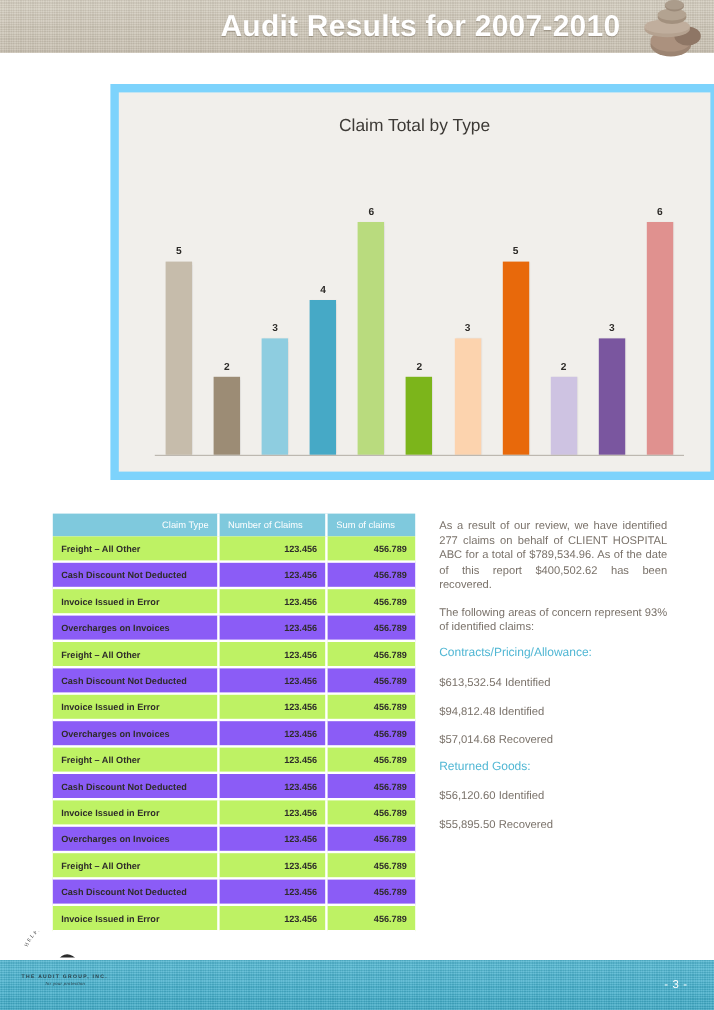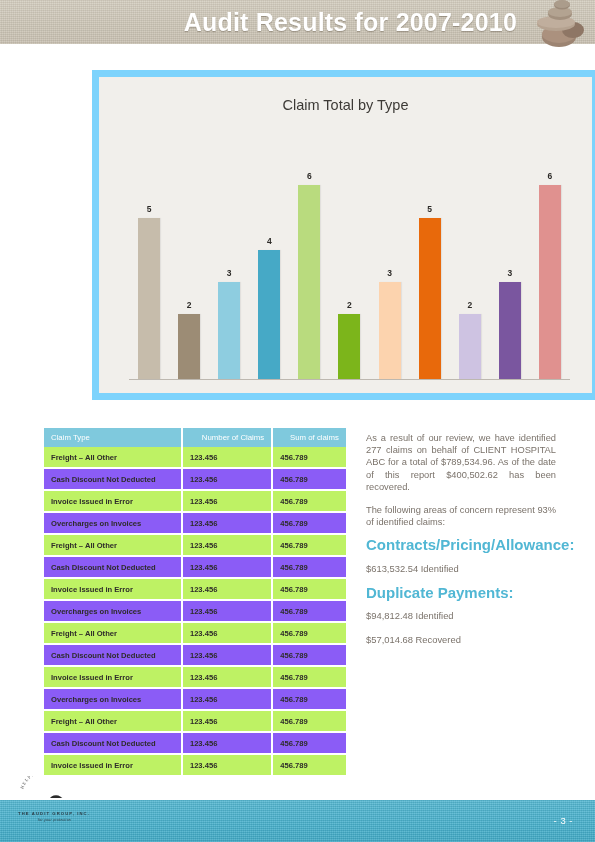--- a/index.html
+++ b/index.html
@@ -83,47 +83,47 @@
   }
 
   
   .claims-table{
     position:absolute;left:44px;top:428px;width:302px;
     border-collapse:collapse;
     font-size:7.6px;
   }
   .claims-table th{
     background:#7fc9dd;color:#ffffff;font-weight:normal;
-    text-align:left;padding:5px 7px;font-size:7.8px;
+    text-align:right;padding:5px 7px;font-size:7.8px;
     border-right:2px solid #ffffff;
   }
-  .claims-table th.num{text-align:right;margin-left:26px;}
+  .claims-table th.num{text-align:left;margin-left:26px;}
   .claims-table th:last-child{border-right:none;}
   .claims-table td{
     padding:5.5px 7px;color:#2e2c2a;
     border-right:2px solid #ffffff;
     border-bottom:2px solid #ffffff;
     font-weight:bold;font-size:7.6px;
   }
   .claims-table td:last-child{border-right:none;}
-  .claims-table td.num{}
+  .claims-table td.num{text-align:right;}
   .claims-table tr.odd td{background:#bef264;}
   .claims-table tr.even td{background:#8b5cf6;}
   .claims-table tr.totals td{
     background:#7fc9dd;color:#ffffff;font-weight:normal;
   }
 
   
   .rightcol{
     position:absolute;left:366px;top:432px;width:190px;
     font-size:9.3px;line-height:12.2px;color:#7a726a;
   }
   .rightcol p{margin:0 0 11px 0;text-align:justify;}
   .section-head{
-    color:#51b7d4;margin:0;font-size:15px;line-height:12.6px;font-weight:bold;
+    color:#51b7d4;margin:0;font-size:10px;line-height:12.6px;
   }
   .section-line{margin:0;font-size:9.4px;line-height:12.6px;color:#7a726a;}
   .section-block{margin-bottom:11px;}
 
   
   .footer-band{
     position:absolute;left:0;bottom:0;width:595px;height:42px;
     background:#49b2cd;
     background-image:
       repeating-linear-gradient(0deg, rgba(255,255,255,.10) 0 1px, rgba(0,0,0,.05) 1px 2px),
@@ -313,23 +313,27 @@
 
 <div class="rightcol">
   <p>As a result of our review, we have identified 277 claims on behalf of CLIENT HOSPITAL ABC for a total of $789,534.96.  As of the date of this report  $400,502.62  has  been recovered.</p>
   <p>The following areas of concern represent 93% of identified claims:</p>
   <div id="sections">
       <div class="section-block">
         <p class="section-head">Contracts/Pricing/Allowance:</p>
         <p class="section-line">$613,532.54 Identified</p>
       </div>
       <div class="section-block">
-        <p class="section-head">Duplicate Payments:</p>
         <p class="section-line">$94,812.48 Identified</p>
         <p class="section-line">$57,014.68 Recovered</p>
+      </div>
+      <div class="section-block">
+        <p class="section-head">Returned Goods:</p>
+        <p class="section-line">$56,120.60 Identified</p>
+        <p class="section-line">$55,895.50 Recovered</p>
       </div>
     </div>
 </div>
 
 <div class="footer-band">
   <div class="page-num">- 3 -</div>
 </div>
 
 <div class="logo">
   <svg class="logo-arc" viewBox="0 0 105 22">

